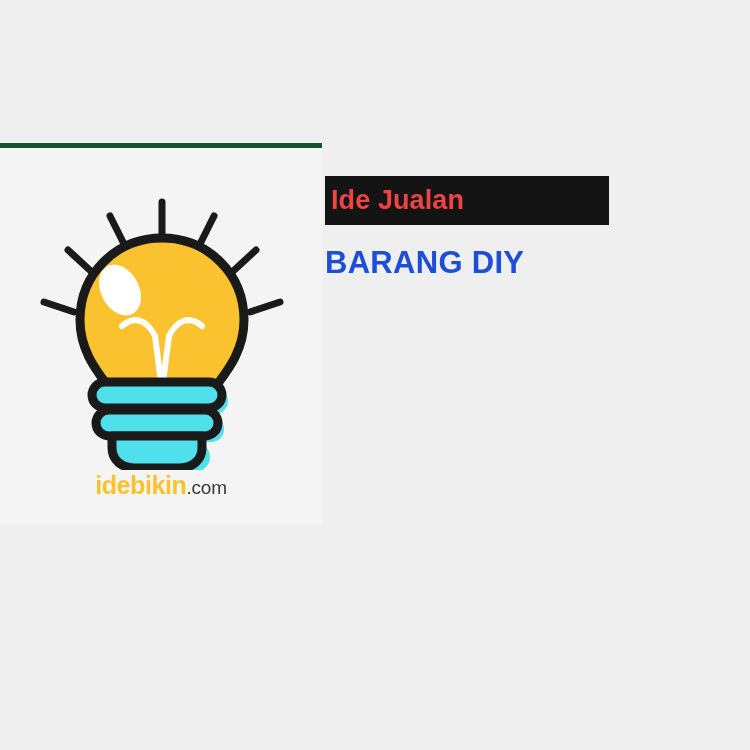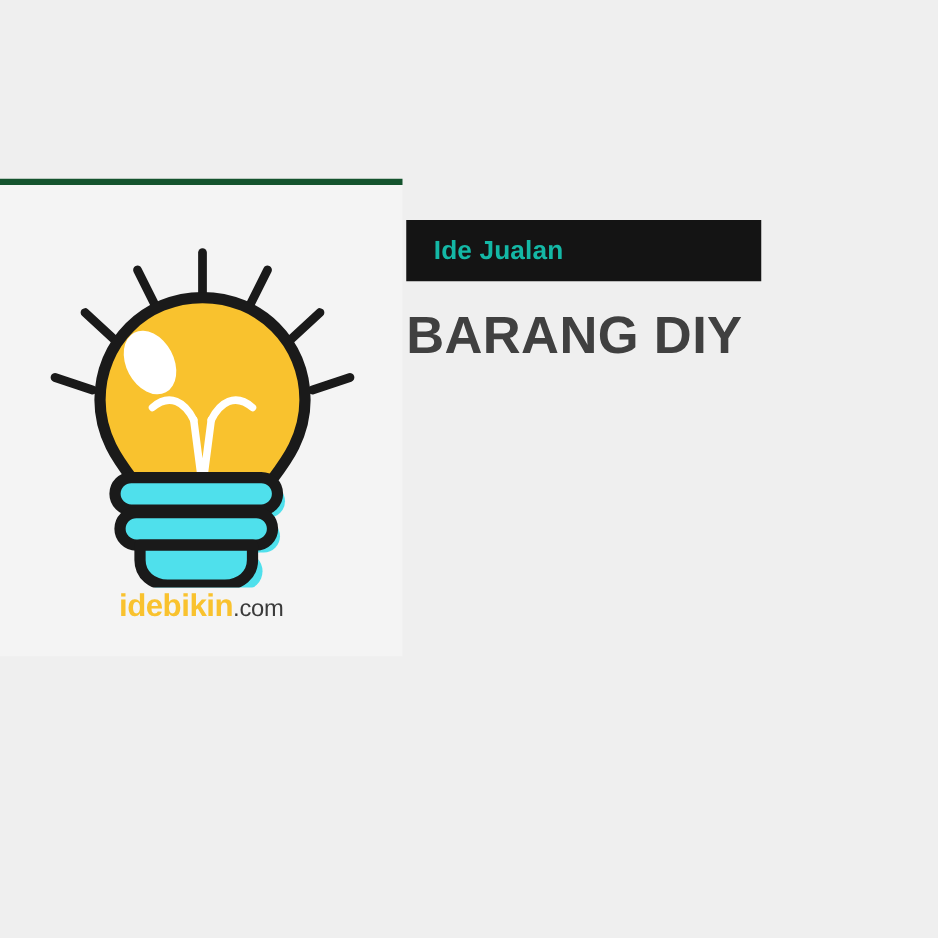--- a/index.html
+++ b/index.html
@@ -89,32 +89,32 @@
 
   .ribbon {
     background: #141414;
     width: 284px;
     height: 49px;
     display: flex;
     align-items: center;
     margin-top: 6px;
   }
   .ribbon-label {
-    color: #14b8a6;
-    font-size: 21px;
+    color: #ef4444;
+    font-size: 27px;
     font-weight: bold;
-    padding-left: 22px;
+    padding-left: 6px;
     letter-spacing: 0.1px;
   }
 
   .subtitle {
     margin-top: 22px;
-    font-size: 42px;
+    font-size: 31px;
     font-weight: bold;
-    color: #404040;
+    color: #1d4ed8;
     letter-spacing: 0.3px;
     line-height: 1;
   }
 </style>
 </head>
 <body>
 
 <div id="canvas">
 
   <div class="logo-card">

